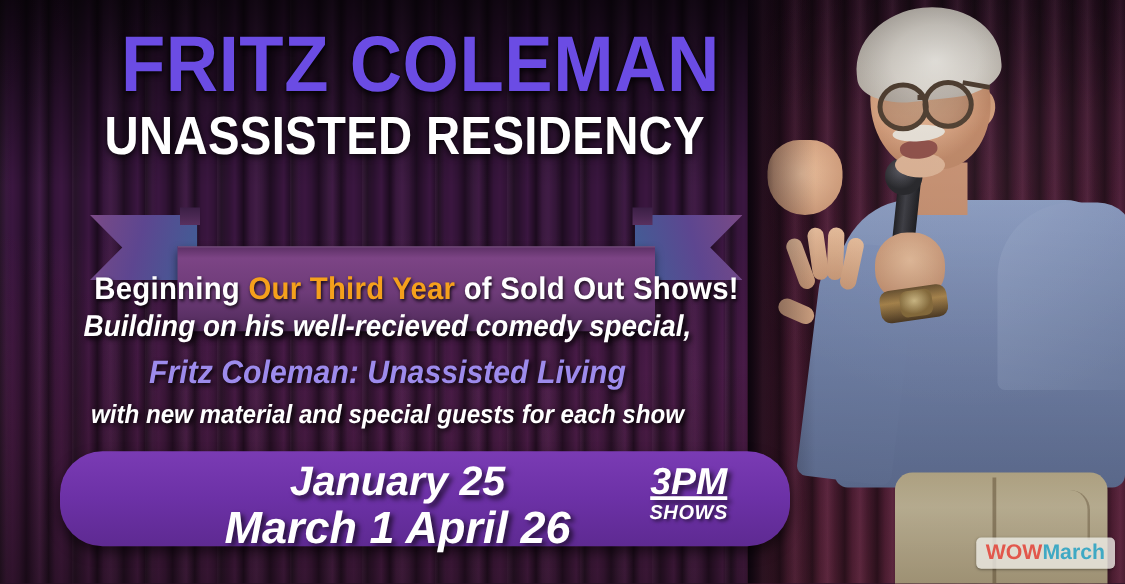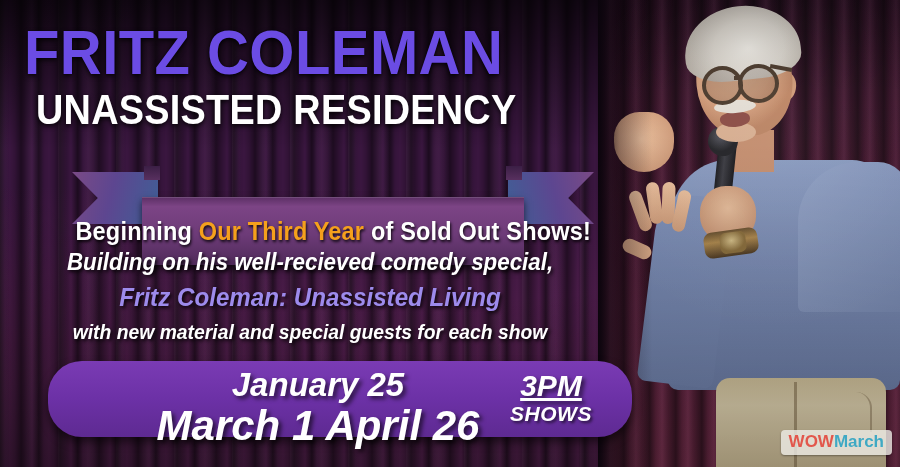--- a/index.html
+++ b/index.html
@@ -209,21 +209,21 @@
     border-radius:0 16px 0 0;
   }
   .photo-grain{
     position:absolute;inset:0;
     background:
       radial-gradient(120% 70% at 60% 30%, rgba(255,255,255,.05) 0%, rgba(0,0,0,0) 60%),
       linear-gradient(to bottom, rgba(0,0,0,.18) 0%, rgba(0,0,0,0) 20%, rgba(0,0,0,.22) 100%);
   }
 
   
-  .title-block{position:absolute;left:0;top:22px;width:600px;text-align:left;}
+  .title-block{position:absolute;left:0;top:22px;width:600px;text-align:right;}
   .title-main{
     font-family:"Liberation Sans Narrow","Liberation Sans",sans-serif;
     font-weight:700;
     font-size:63px;
     letter-spacing:.5px;
     line-height:.98;
     color:#6B4CE4;
     transform:scaleX(.92);
     text-shadow:0 2px 5px rgba(0,0,0,.85), 0 0 2px rgba(0,0,0,.6);
     white-space:nowrap;
@@ -307,28 +307,28 @@
     background:linear-gradient(to bottom,#7a3BB4 0%,#6C31A6 50%,#5E2A92 100%);
     border-radius:34px;
     box-shadow:0 5px 10px rgba(0,0,0,.55);
   }
   .pill-dates{
     position:absolute;left:90px;top:6px;width:360px;text-align:center;
     font-family:"Liberation Sans",sans-serif;
     font-weight:700;font-style:italic;color:#fff;
   }
   .pd1{font-size:33px;line-height:1.08;text-shadow:3px 3px 4px rgba(0,0,0,.6);white-space:nowrap;}
-  .pd2{font-size:42px;line-height:1.08;text-shadow:3px 3px 4px rgba(0,0,0,.6);white-space:nowrap;}
+  .pd2{font-size:36px;line-height:1.08;text-shadow:3px 3px 4px rgba(0,0,0,.6);white-space:nowrap;}
   .pill-time{
     position:absolute;right:16px;top:10px;width:130px;text-align:center;
     font-family:"Liberation Sans",sans-serif;
     font-weight:700;font-style:italic;color:#fff;
   }
   .pt1{font-size:30px;line-height:1.02;text-shadow:3px 3px 4px rgba(0,0,0,.6);text-decoration:underline;}
-  .pt2{font-size:21px;line-height:1.1;letter-spacing:.5px;text-shadow:2px 2px 3px rgba(0,0,0,.6);}
+  .pt2{font-size:16px;line-height:1.1;letter-spacing:.5px;text-shadow:2px 2px 3px rgba(0,0,0,.6);}
 
   
   .wm{
     position:absolute;right:8px;bottom:12px;
     background:rgba(238,236,230,.80);
     border-radius:4px;
     padding:2px 8px 3px;
     font-family:"Liberation Sans",sans-serif;
     font-weight:700;font-size:17px;line-height:1.15;
     box-shadow:0 1px 2px rgba(0,0,0,.35);

